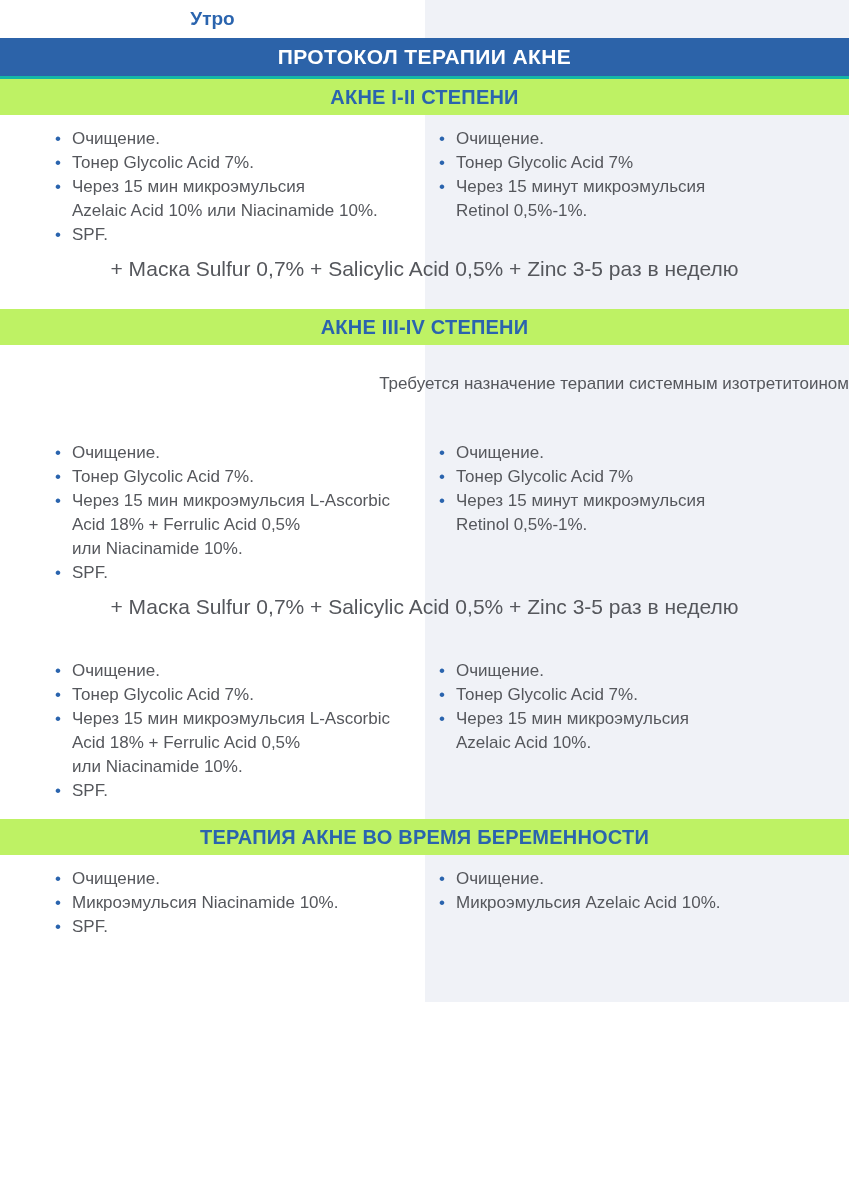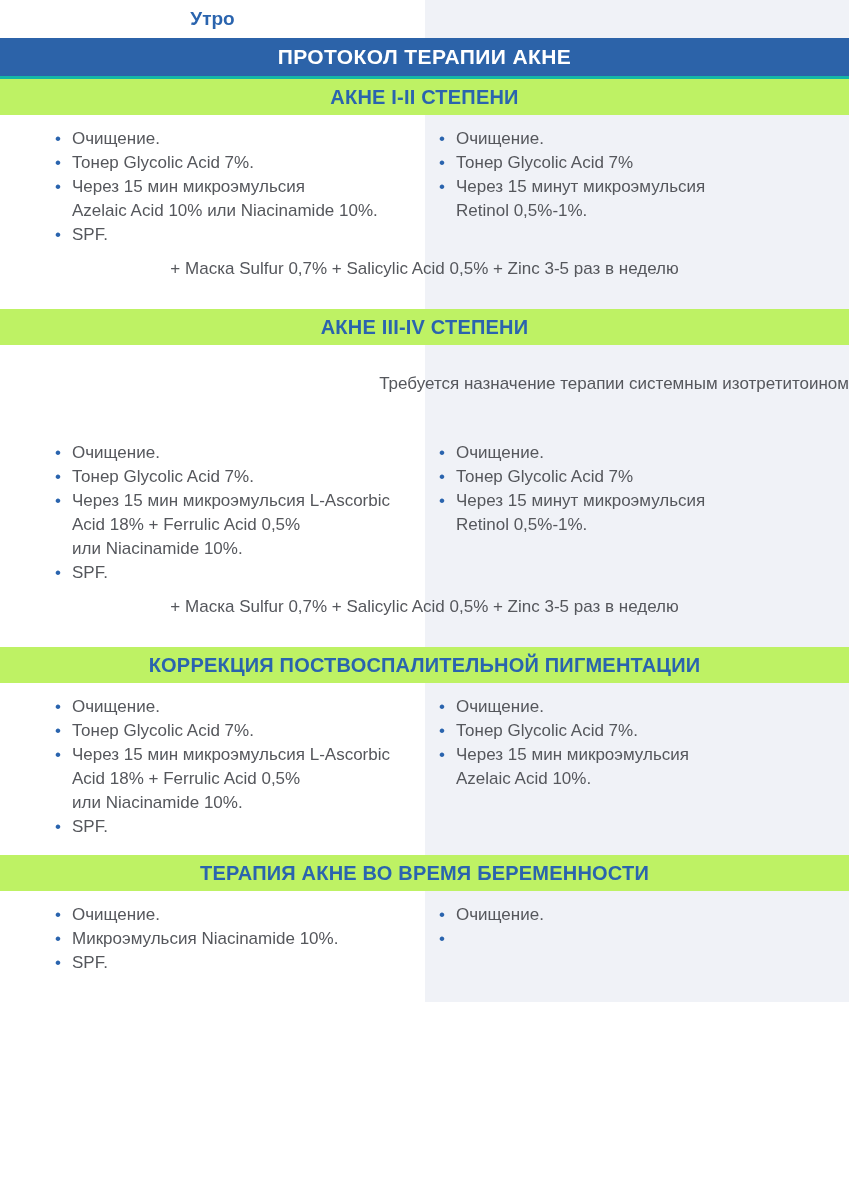--- a/index.html
+++ b/index.html
@@ -66,21 +66,21 @@
   .bullet {
     color: #2a64ae;
     width: 17px; flex: 0 0 17px;
     font-size: 17px; line-height: 24px;
   }
   .li-text { white-space: pre-line; }
 
   
   .footnote {
     text-align: center;
-    font-size: 17px; line-height: 24px; color: #55575c;
+    font-size: 21px; line-height: 24px; color: #55575c;
     padding: 10px 0 28px 0;
   }
 
   
   .note {
     text-align: right;
     font-size: 17px; line-height: 24px; color: #55575c;
     padding: 27px 0 33px 0;
   }
 
@@ -181,21 +181,20 @@
           <li>
               <span class="bullet">•</span>
               <span class="li-text">Через 15 минут микроэмульсия
 Retinol 0,5%-1%.</span>
             </li>
         </ul>
       </div>
     </div>
     <div class="footnote">+ Маска Sulfur 0,7% + Salicylic Acid 0,5% + Zinc 3-5 раз в неделю</div>
 
-    <div class="section-band">КОРРЕКЦИЯ ПОСТВОСПАЛИТЕЛЬНОЙ ПИГМЕНТАЦИИ</div>
     <div class="cols">
       <div class="col morning">
         <ul class="routine">
           <li>
               <span class="bullet">•</span>
               <span class="li-text">Очищение.</span>
             </li>
           <li>
               <span class="bullet">•</span>
               <span class="li-text">Тонер Glycolic Acid 7%.</span>
@@ -251,19 +250,20 @@
         </ul>
       </div>
       <div class="col evening">
         <ul class="routine">
           <li>
               <span class="bullet">•</span>
               <span class="li-text">Очищение.</span>
             </li>
           <li>
               <span class="bullet">•</span>
+              <span class="li-text">Микроэмульсия Azelaic Acid 10%.</span>
             </li>
         </ul>
       </div>
     </div>
 
   </div>
 </div>
 
 </body></html>

